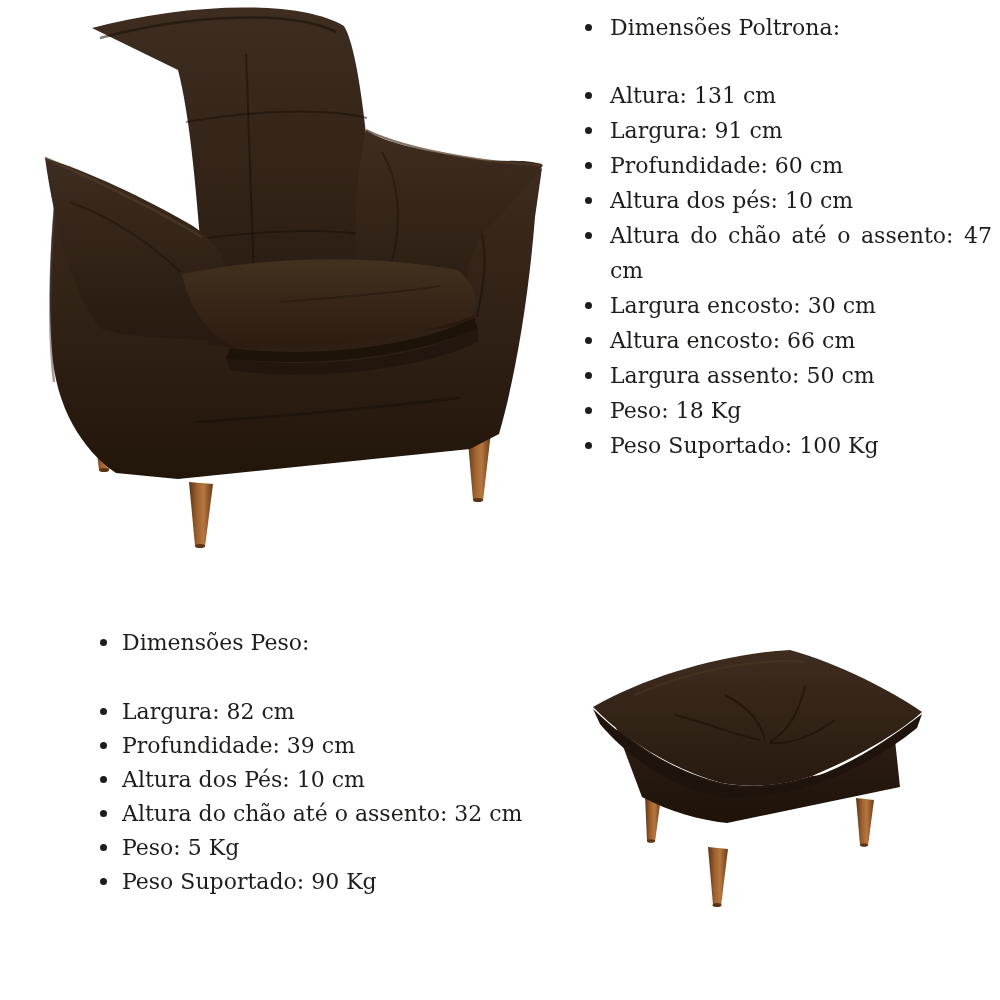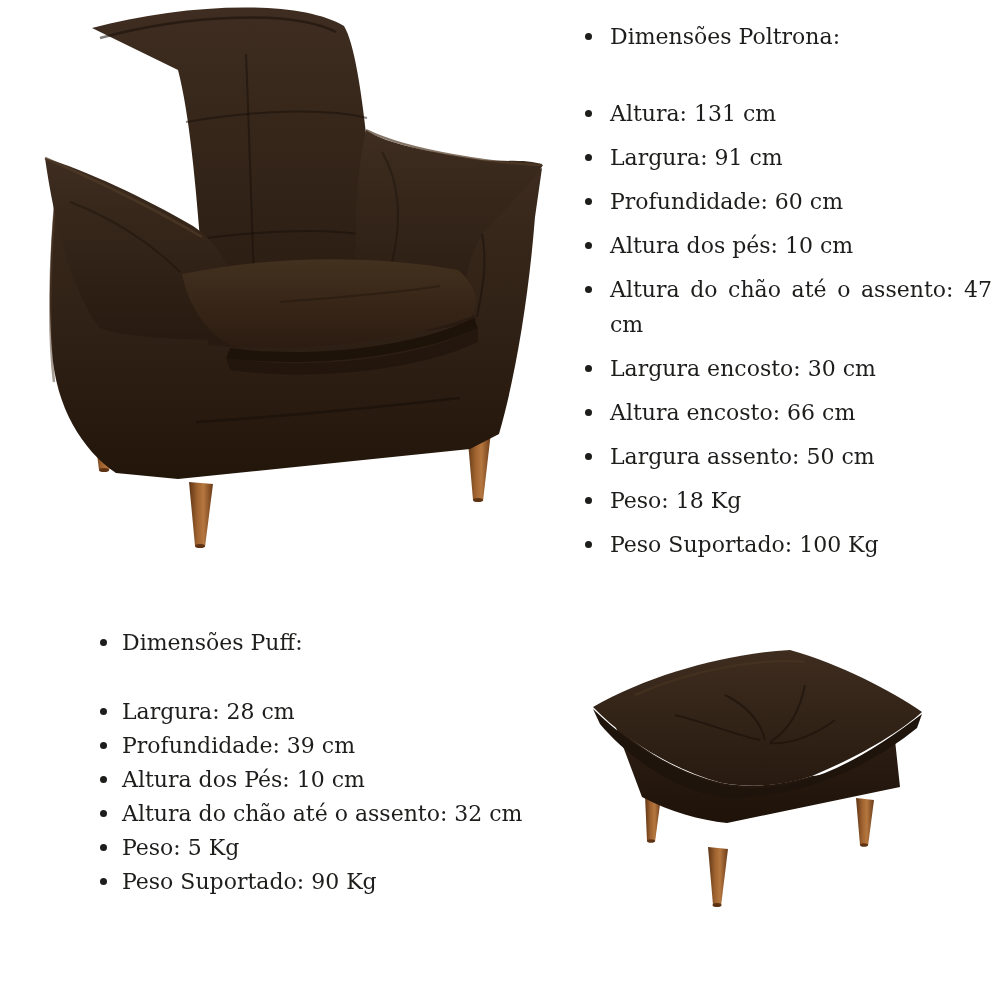--- a/index.html
+++ b/index.html
@@ -6,21 +6,21 @@
   .canvas{
     position:relative;width:1000px;height:1000px;background:#ffffff;
     overflow:hidden;font-family:"DejaVu Serif","Liberation Serif",serif;
     color:#1d1d1b;
   }
   .figure{position:absolute;}
   .fig-chair{left:30px;top:2px;width:520px;height:556px;}
   .fig-puff{left:575px;top:640px;width:360px;height:280px;}
   .spec-list{position:absolute;font-size:22px;}
   .list-poltrona{left:579px;top:10px;width:413px;}
-  .list-poltrona .row{line-height:35px;padding-left:31px;margin-top:9px;}
+  .list-poltrona .row{line-height:35px;padding-left:31px;}
   .list-poltrona .row::before{top:14px;}
   .list-puff{left:94px;top:626px;width:468px;}
   .list-puff .row{line-height:34px;padding-left:28px;}
   .list-puff .row::before{top:13px;}
   .row{position:relative;}
   .row::before{
     content:"";position:absolute;left:6px;width:7px;height:7px;
     border-radius:50%;background:#1d1d1b;
   }
   .gap-poltrona{height:33px;}
@@ -108,23 +108,23 @@
     <div class="row">Altura dos pés: 10 cm</div>
     <div class="row wrap-justify">Altura do chão até o assento: 47 cm</div>
     <div class="row">Largura encosto: 30 cm</div>
     <div class="row">Altura encosto: 66 cm</div>
     <div class="row">Largura assento: 50 cm</div>
     <div class="row">Peso: 18 Kg</div>
     <div class="row">Peso Suportado: 100 Kg</div>
   </div>
 
   <div class="spec-list list-puff">
-    <div class="row">Dimensões Puff:</div>
+    <div class="row">Dimensões Peso:</div>
     <div class="gap-puff"></div>
-    <div class="row">Largura: 28 cm</div>
+    <div class="row">Largura: 82 cm</div>
     <div class="row">Profundidade: 39 cm</div>
     <div class="row">Altura dos Pés: 10 cm</div>
     <div class="row">Altura do chão até o assento: 32 cm</div>
     <div class="row">Peso: 5 Kg</div>
     <div class="row">Peso Suportado: 90 Kg</div>
   </div>
 
   <div class="figure fig-puff">
     <svg width="360" height="280" viewBox="0 0 360 280" xmlns="http://www.w3.org/2000/svg">
       <defs>

